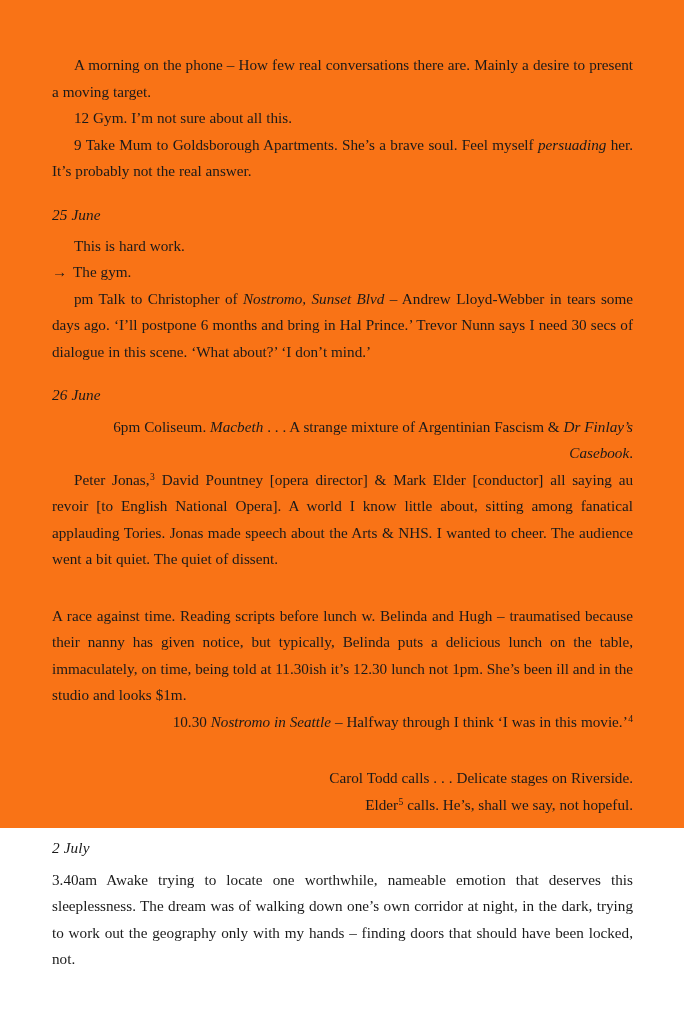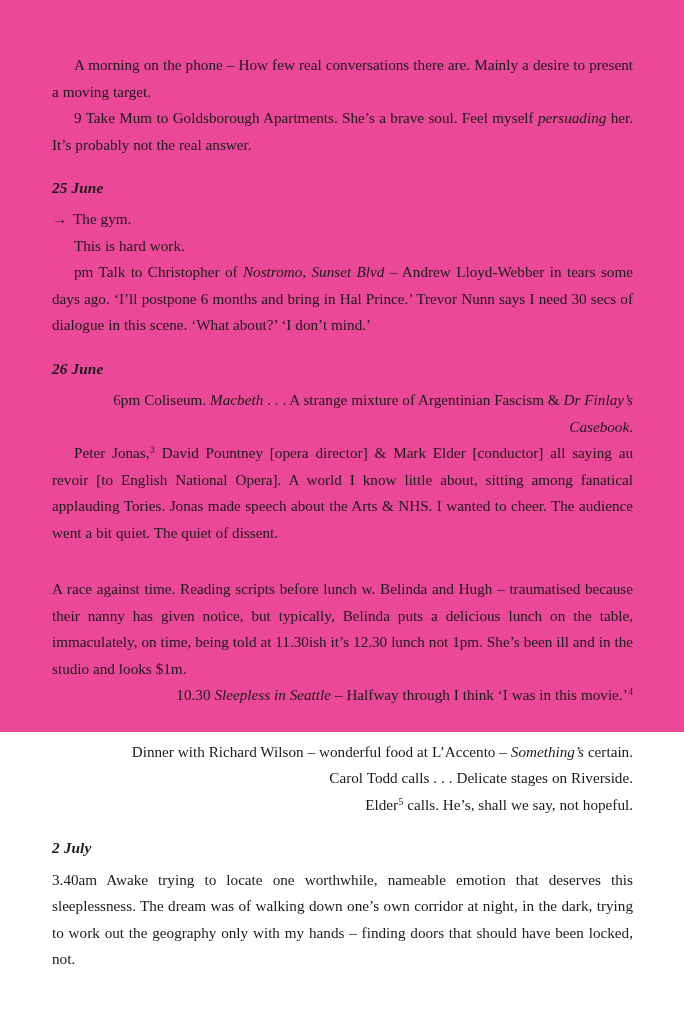--- a/index.html
+++ b/index.html
@@ -11,31 +11,31 @@
   body {
     width: 684px;
     height: 1024px;
     font-family: "Liberation Serif", "DejaVu Serif", serif;
     color: #1a1a1a;
     overflow: hidden;
   }
   #page {
     position: relative;
     width: 684px;
-    height: 732px;
-    background: #ec4899;
+    height: 828px;
+    background: #f97316;
     box-sizing: border-box;
     padding: 52px 51px 0 52px;
   }
   .content {
     width: 581px;
   }
   
   .date-heading {
-    font-weight: bold;
+    font-weight: normal;
     font-style: italic;
     font-size: 15.3px;
     line-height: 1.2;
     margin: 0;
     padding: 0;
     letter-spacing: 0.1px;
   }
   .sec-gap      { height: 21px; }
   .head-gap     { height: 9px; }
 
@@ -72,34 +72,37 @@
 <body>
 
 <div id="page">
   <div class="content">
 
     <div>
       <p class="para indent">
         <span>A morning on the phone – How few real conversations there are. Mainly a desire to present a moving target.</span>
       </p>
       <p class="para indent">
+        <span>12 Gym. I’m not sure about all this.</span>
+      </p>
+      <p class="para indent">
         <span>9 Take Mum to Goldsborough Apartments. She’s a brave soul. Feel myself </span><i>persuading</i><span> her. It’s probably not the real answer.</span>
       </p>
     </div>
 
     <div class="sec-gap"></div>
 
     <div>
       <div class="date-heading">25 June</div>
       <div class="head-gap"></div>
+      <p class="para indent">
+        <span>This is hard work.</span>
+      </p>
       <p class="para noindent">
         <span class="arrow">→ </span><span>The gym.</span>
-      </p>
-      <p class="para indent">
-        <span>This is hard work.</span>
       </p>
       <p class="para indent">
         <span>pm Talk to Christopher of </span><i>Nostromo, Sunset Blvd</i><span> – Andrew Lloyd-Webber in tears some days ago. ‘I’ll postpone 6 months and bring in Hal Prince.’ Trevor Nunn says I need 30 secs of dialogue in this scene. ‘What about?’ ‘I don’t mind.’</span>
       </p>
     </div>
 
     <div class="sec-gap"></div>
 
     <div>
       <div class="date-heading">26 June</div>
@@ -113,31 +116,28 @@
     </div>
 
     <div class="sec-gap"></div>
 
     <div>
       <div class="head-gap"></div>
       <p class="para noindent">
         <span>A race against time. Reading scripts before lunch w. Belinda and Hugh – traumatised because their nanny has given notice, but typically, Belinda puts a delicious lunch on the table, immaculately, on time, being told at 11.30ish it’s 12.30 lunch not 1pm. She’s been ill and in the studio and looks $1m.</span>
       </p>
       <p class="para indent lastline">
-        <span>10.30 </span><i>Sleepless in Seattle</i><span> – Halfway through I think ‘I was in this movie.’</span><sup class="fn">4</sup>
+        <span>10.30 </span><i>Nostromo in Seattle</i><span> – Halfway through I think ‘I was in this movie.’</span><sup class="fn">4</sup>
       </p>
     </div>
 
     <div class="sec-gap"></div>
 
     <div>
       <div class="head-gap"></div>
-      <p class="para noindent lastline">
-        <span>Dinner with Richard Wilson – wonderful food at L’Accento – </span><i>Something’s</i><span> certain.</span>
-      </p>
       <p class="para indent lastline">
         <span>Carol Todd calls . . . Delicate stages on Riverside.</span>
       </p>
       <p class="para indent lastline">
         <span>Elder</span><sup class="fn">5</sup><span> calls. He’s, shall we say, not hopeful.</span>
       </p>
     </div>
 
     <div class="sec-gap"></div>
 

